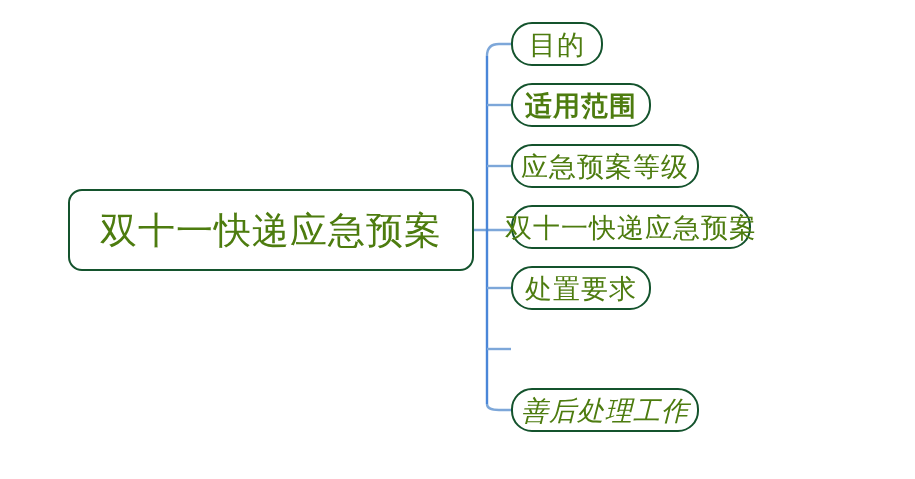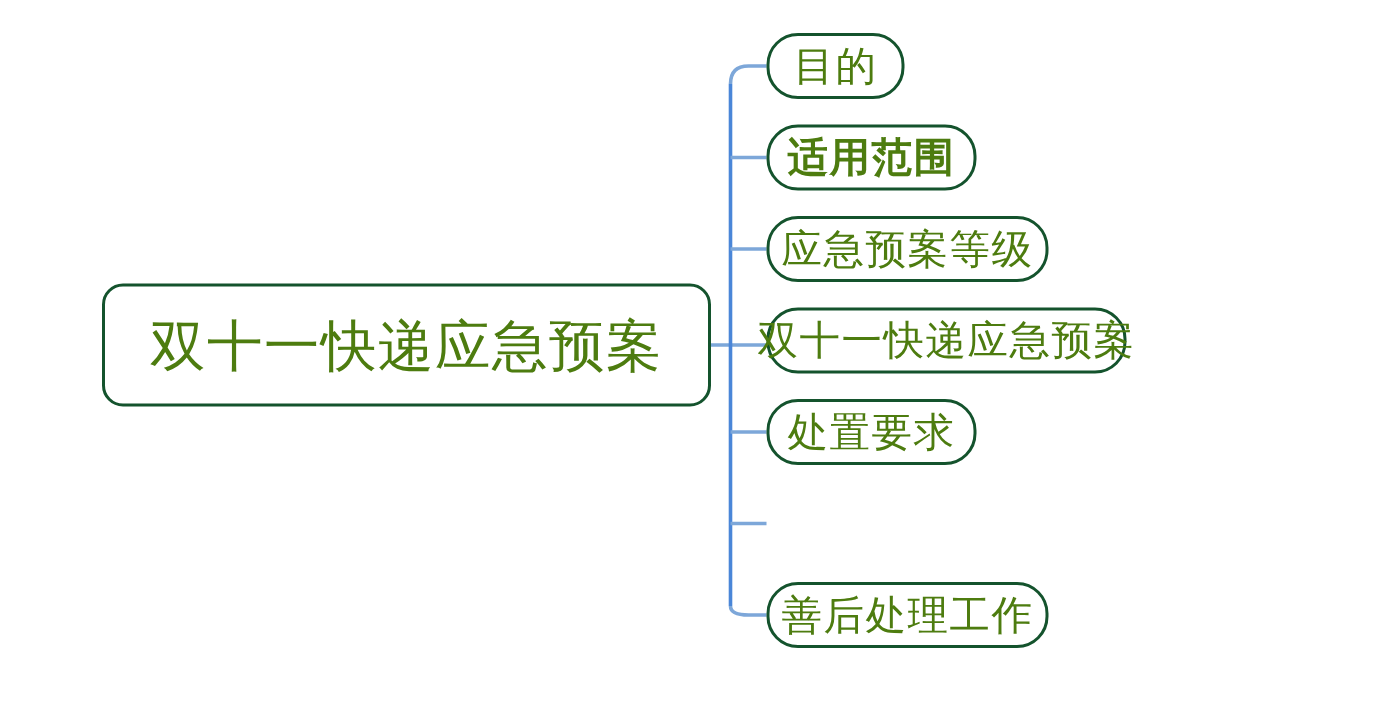--- a/index.html
+++ b/index.html
@@ -53,21 +53,21 @@
     font-size: 27px;
     line-height: 1;
     left: 511px;
   }
   .n0 { top: 22px;  width: 92px;  }
   .n1 { top: 83px;  width: 140px; font-weight: bold; }
   .n2 { top: 144px; width: 188px; }
   .n3 { top: 205px; width: 240px; }
   .n4 { top: 266px; width: 140px; }
   .n5 { top: 327px; width: 140px; }
-  .n6 { top: 388px; width: 188px; }
+  .n6 { top: 388px; width: 188px; font-style: italic; }
 </style>
 </head>
 <body>
 
 <div id="mindmap">
 
   <svg id="connectors" viewBox="0 0 915 479" xmlns="http://www.w3.org/2000/svg">
     <g fill="none" stroke="#7da7d9" stroke-width="2.4" stroke-linecap="butt">
 
       <path d="M474,230 L511,230"></path>

